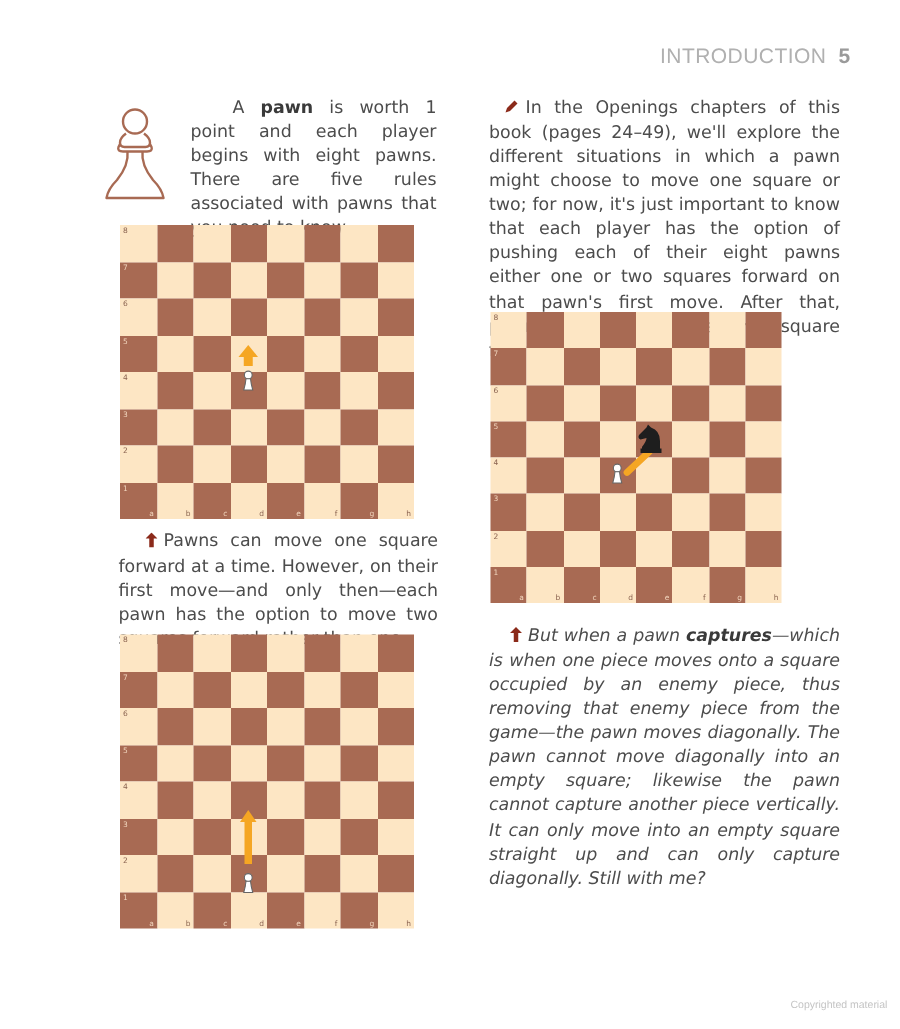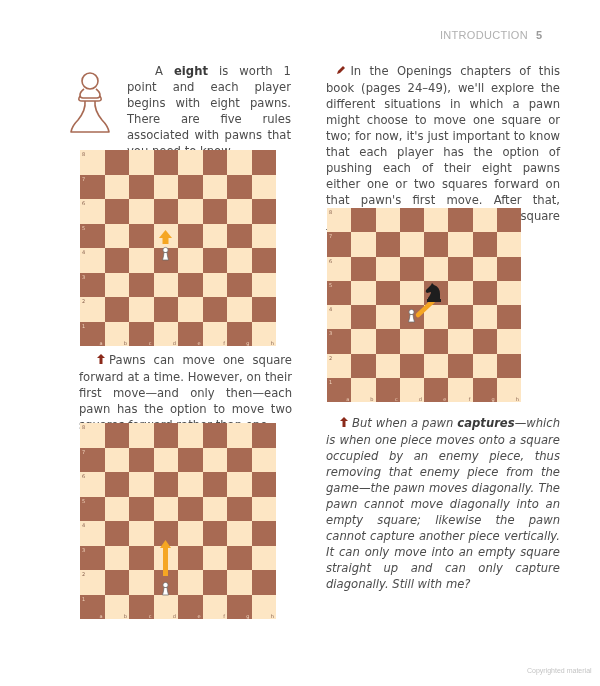--- a/index.html
+++ b/index.html
@@ -2,21 +2,21 @@
 <html><head>
 <meta charset="utf-8">
 <style>
   html, body { margin:0; padding:0; }
   body {
     width:600px; height:686px; background:#ffffff; position:relative; overflow:hidden;
     font-family:"DejaVu Sans", "Liberation Sans", sans-serif; color:#4a4a4a;
   }
   .abs { position:absolute; }
   .running-head {
-    top:29px; left:440px; font-size:11px; letter-spacing:0.3px; color:#b0b0b0;
+    top:29px; left:440px; font-size:14px; letter-spacing:0.3px; color:#b0b0b0;
     font-family:"Liberation Sans", sans-serif;
   }
   .running-head .pg { color:#9a9a9a; font-weight:bold; margin-left:8px; }
   .para { font-size:11.6px; line-height:16.1px; color:#4c4c4c; text-align:justify; }
   .para b { color:#3a3a3a; }
   .intro { left:127px; top:63px; width:164px; }
   .p-open { left:326px; top:63px; width:234px; }
   .p-moves { left:79px; top:352px; width:213px; }
   .p-capture { left:326px; top:415px; width:234px;font-style:italic; }
   .mark { display:inline-block; vertical-align:middle; margin-right:4px; }
@@ -43,21 +43,21 @@
 <div class="abs" style="left:66px;top:70px;width:48px;height:64px;">
   <svg width="48" height="64" viewBox="0 0 48 64" fill="none" stroke="#a86a53" stroke-width="1.6" stroke-linejoin="round">
     <circle cx="24" cy="11" r="8"></circle>
     <path d="M18 19 Q14 22 14 25 Q14 28 17 28 L31 28 Q34 28 34 25 Q34 22 30 19"></path>
     <path d="M14 26 L13 28 Q12 31 16 31 L32 31 Q36 31 35 28 L34 26"></path>
     <path d="M19 31 Q20 40 12 50 Q6 56 5 62 L43 62 Q42 56 36 50 Q28 40 29 31"></path>
   </svg>
 </div>
 
 <div class="abs para intro">
-  <span style="display:inline-block;width:28px;"></span><span>A </span><b>eight</b><span> is worth 1 point and each player begins with eight pawns. There are five rules associated with pawns that you need to know.</span>
+  <span style="display:inline-block;width:28px;"></span><span>A </span><b>pawn</b><span> is worth 1 point and each player begins with eight pawns. There are five rules associated with pawns that you need to know.</span>
 </div>
 
 <div class="abs para p-open">
   <span style="display:inline-block;width:2px;"></span>
   <span class="mark">
     <svg width="10" height="10" viewBox="0 0 10 10">
         <path d="M1 9 L2 6 L7 1 L9 3 L4 8 Z" fill="#8b2a1a"></path>
       </svg>
   </span><span>In the Openings chapters of this book (pages 24–49), we'll explore the different situations in which a pawn might choose to move one square or two; for now, it's just important to know that each player has the option of pushing each of their eight pawns either one or two squares forward on that pawn's first move. After that, pawns can only move one square forward.</span>
 </div>

